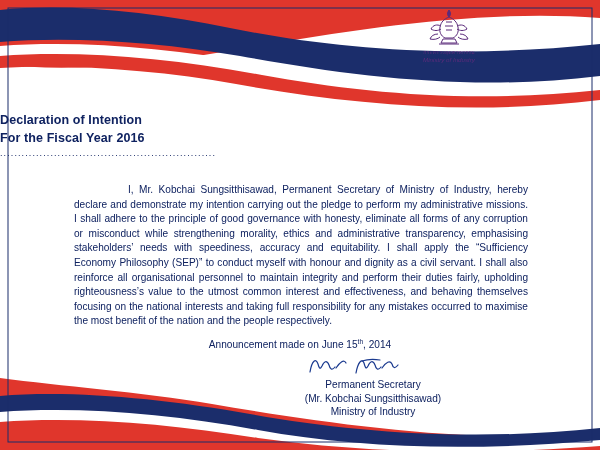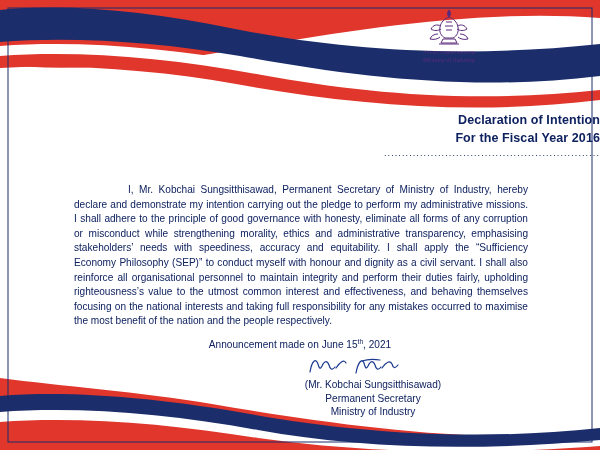--- a/index.html
+++ b/index.html
@@ -55,21 +55,21 @@
     font-style: italic;
     line-height: 8px;
     white-space: nowrap;
   }
   
   .title-block {
     position: absolute;
     left: 0;
     top: 112px;
     width: 600px;
-    text-align: right;
+    text-align: left;
     color: #0f2260;
   }
   .title-line {
     font-size: 12.5px;
     font-weight: bold;
     line-height: 17.5px;
     letter-spacing: 0.1px;
   }
   .title-dots {
     font-size: 9px;
@@ -175,34 +175,34 @@
     <div class="title-line">Declaration of Intention</div>
     <div class="title-line">For the Fiscal Year 2016</div>
     <div class="title-dots">............................................................</div>
   </div>
 
   <div class="body-block">
     <p><span class="indent"></span><span>I, Mr. Kobchai Sungsitthisawad, Permanent Secretary of Ministry of Industry, hereby declare and demonstrate my intention carrying out the pledge to perform my administrative missions. I shall adhere to the principle of good governance with honesty, eliminate all forms of any corruption or misconduct while strengthening morality, ethics and administrative transparency, emphasising stakeholders’ needs with speediness, accuracy and equitability.  I shall apply the “Sufficiency Economy Philosophy (SEP)” to conduct myself with honour and dignity as a civil servant. I shall also reinforce all organisational personnel to maintain integrity and perform their duties fairly, upholding righteousness’s value to the utmost common interest and effectiveness, and behaving themselves focusing on the national interests and taking full responsibility for any mistakes occurred to maximise the most benefit of the nation and the people respectively.</span></p>
   </div>
 
   <div class="announce">
-    <span>Announcement made on June 15</span><sup>th</sup><span>, 2021</span>
+    <span>Announcement made on June 15</span><sup>th</sup><span>, 2014</span>
   </div>
 
   <div class="signature">
     <svg class="sign-svg" viewBox="0 0 120 26">
       <g fill="none" stroke="#1b3a8f" stroke-width="1.2" stroke-linecap="round">
         <path d="M10,20 C12,8 16,6 18,12 C19,16 20,18 22,14 C24,9 27,8 29,13 C30,17 32,19 35,15"></path>
         <path d="M36,16 C40,10 44,7 46,11"></path>
         <path d="M56,21 C58,10 62,6 64,11 C65,15 66,18 68,14 C70,9 73,8 75,13 C76,17 78,19 81,15"></path>
         <path d="M62,9 C68,7 74,7 80,8"></path>
         <path d="M82,16 C86,10 90,8 92,12 C93,16 95,17 98,13"></path>
       </g>
     </svg>
   </div>
 
   <div class="signer-block">
+    <div>Permanent Secretary</div>
     <div>(Mr. Kobchai  Sungsitthisawad)</div>
-    <div>Permanent Secretary</div>
     <div>Ministry of Industry</div>
   </div>
 
 </div>
 
 </body></html>

